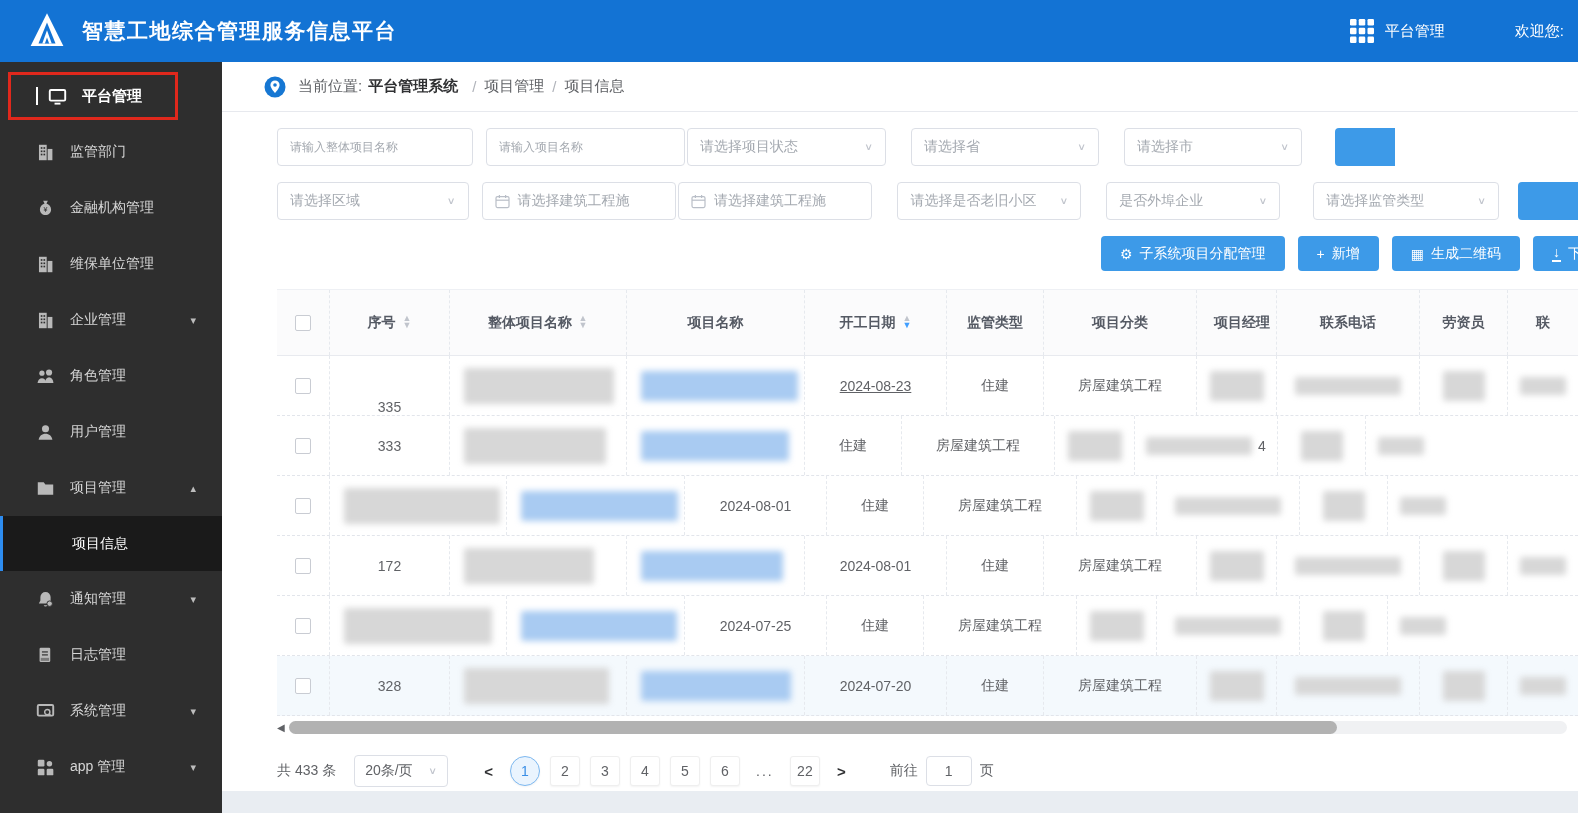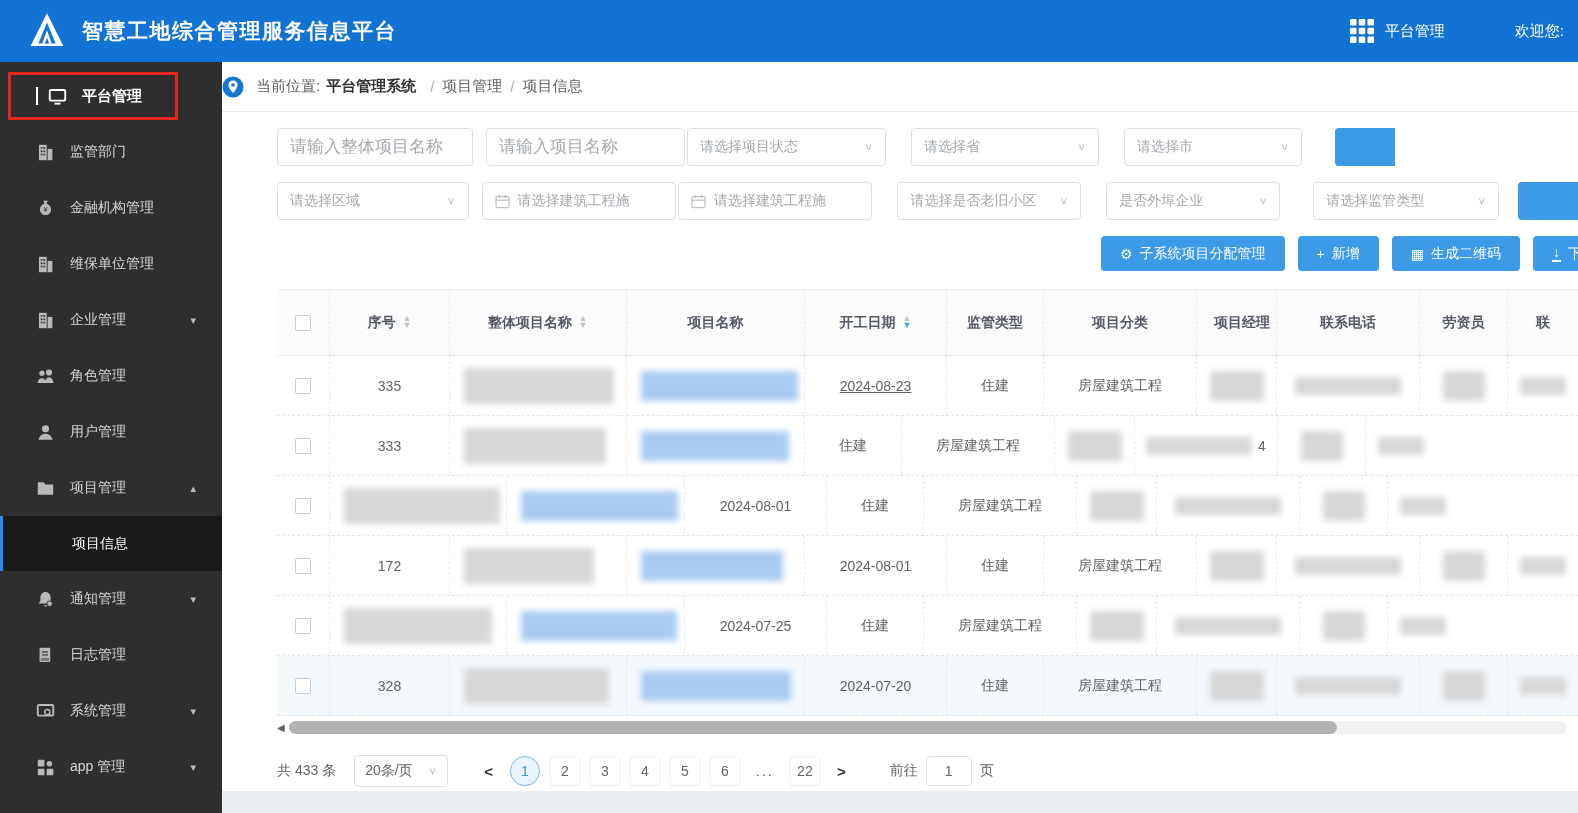--- a/index.html
+++ b/index.html
@@ -26,31 +26,31 @@
   .side-item.top .vbar { display:inline-block; width:2px; height:18px; background:#fff; margin-right:10px; }
   .red-frame { position:absolute; left:8px; right:44px; top:4px; bottom:4px;
                border:3px solid #e0281c; pointer-events:none; }
   .side-sub { position:relative; height:55px; display:flex; align-items:center; padding-left:72px;
               background:#1a1a1a; color:#fff; font-size:14px; cursor:pointer; }
   .side-sub::before { content:""; position:absolute; left:0; top:0; bottom:0; width:3px; background:#2d8cf0; }
 
   
   .main { position:absolute; top:62px; left:222px; width:1356px; bottom:0; }
   .crumbbar { height:50px; background:#fff; border-bottom:1px solid #e7e9ee; display:flex; align-items:center;
-              font-size:15px; color:#606266; }
+              padding-left:42px; font-size:15px; color:#606266; }
   .crumbbar .pin { width:22px; height:22px; margin-right:12px; flex:none; }
   .crumb-root { font-weight:bold; color:#303133; margin:0 6px 0 6px; }
   .crumb-sep { color:#b0b3ba; margin:0 8px; }
   .content { background:#fff; height:679px; padding:16px 0 0 55px; overflow:hidden; position:relative; }
 
   
   .frow { display:flex; align-items:center; margin-bottom:16px; }
   .field { height:38px; border:1px solid #dcdfe6; border-radius:4px; background:#fff;
            display:flex; align-items:center; padding:0 12px; font-size:14px; color:#a4a9b0; position:relative; }
-  .field input { border:none; outline:none; width:100%; font-size:17px; color:#0f766e; background:transparent;
+  .field input { border:none; outline:none; width:100%; font-size:12px; color:#0f766e; background:transparent;
                  font-family:Liberation Sans, sans-serif; }
   .field input::placeholder { color:#a4a9b0; }
   .field .caret { margin-left:auto; color:#c0c4cc; font-size:12px; transform:scaleY(.8); }
   .field .cal { margin-right:8px; flex:none; display:inline-flex; }
   .frow .field:nth-child(1){ width:196px; margin-right:13px; }
   .frow .field:nth-child(2){ width:199px; margin-right:2px; }
   .frow .field:nth-child(3){ width:199px; margin-right:25px; }
   .frow .field:nth-child(4){ width:188px; margin-right:25px; }
   .frow .field:nth-child(5){ width:178px; margin-right:33px; }
   .frow .field:nth-child(6){ width:190px; margin-right:19px; }
@@ -424,21 +424,21 @@
             <span>劳资员</span>
           </div>
           <div class="tcell" style="width: 70px;">
             <span>联</span>
           </div>
         </div>
         <div class="trow body">
           <div class="tcell" style="width: 53px;">
             <span class="cbx"></span>
           </div>
-          <div class="tcell" style="width: 120px;">
+          <div class="tcell" style="width: 120px; align-items: flex-end;">
             <span>335</span>
           </div>
           <div class="tcell left" style="width: 177px;">
             <span class="blur" style="width:150px;height:36px"></span>
           </div>
           <div class="tcell left" style="width: 178px;">
             <span class="blur blue" style="width:162px"></span>
           </div>
           <div class="tcell" style="width: 142px; text-decoration: underline;">
             <span>2024-08-23</span>

